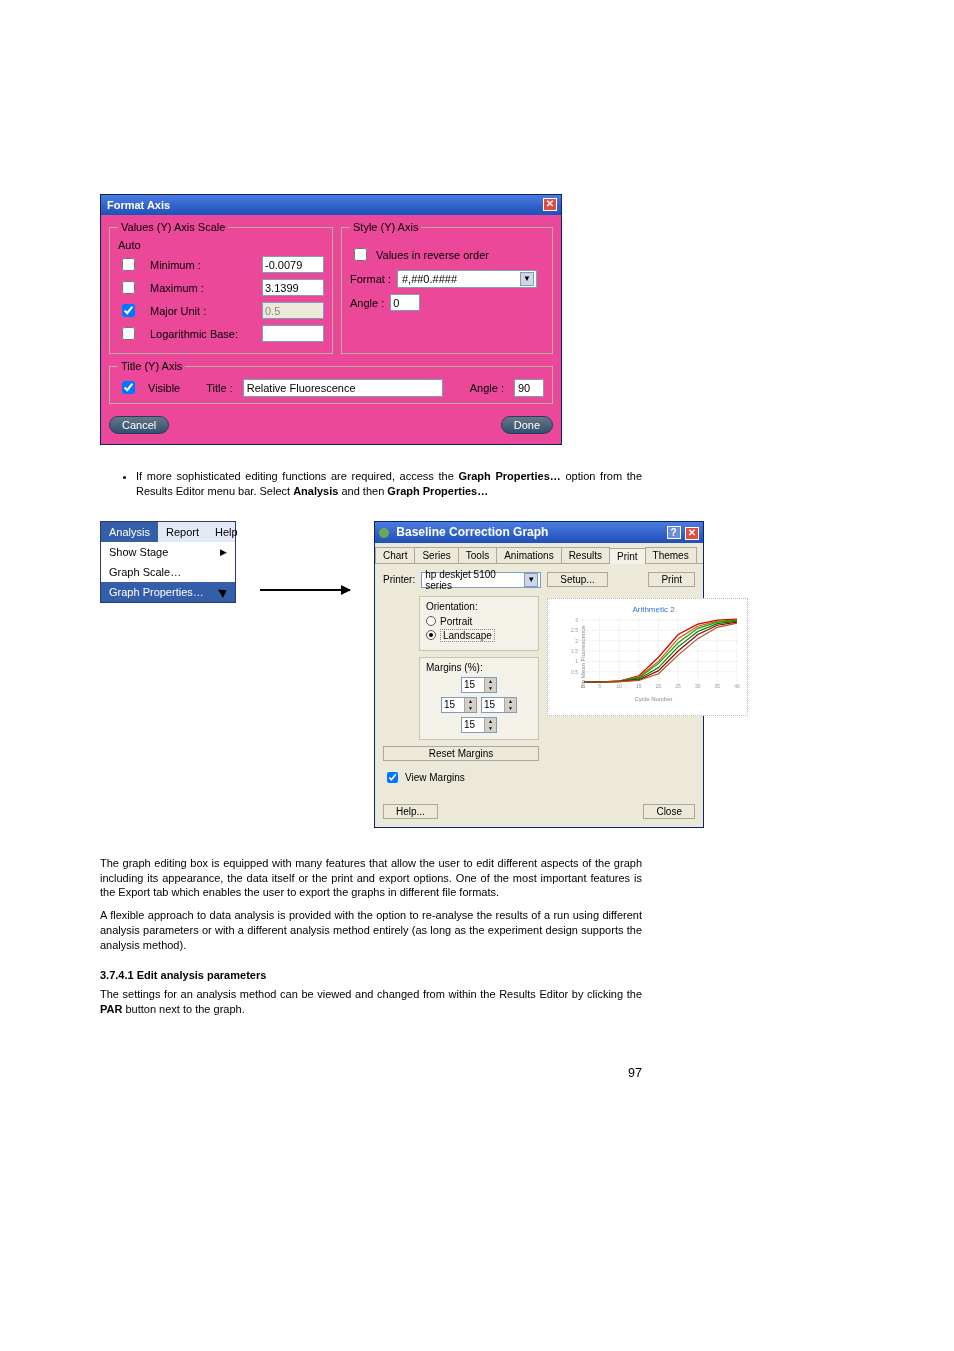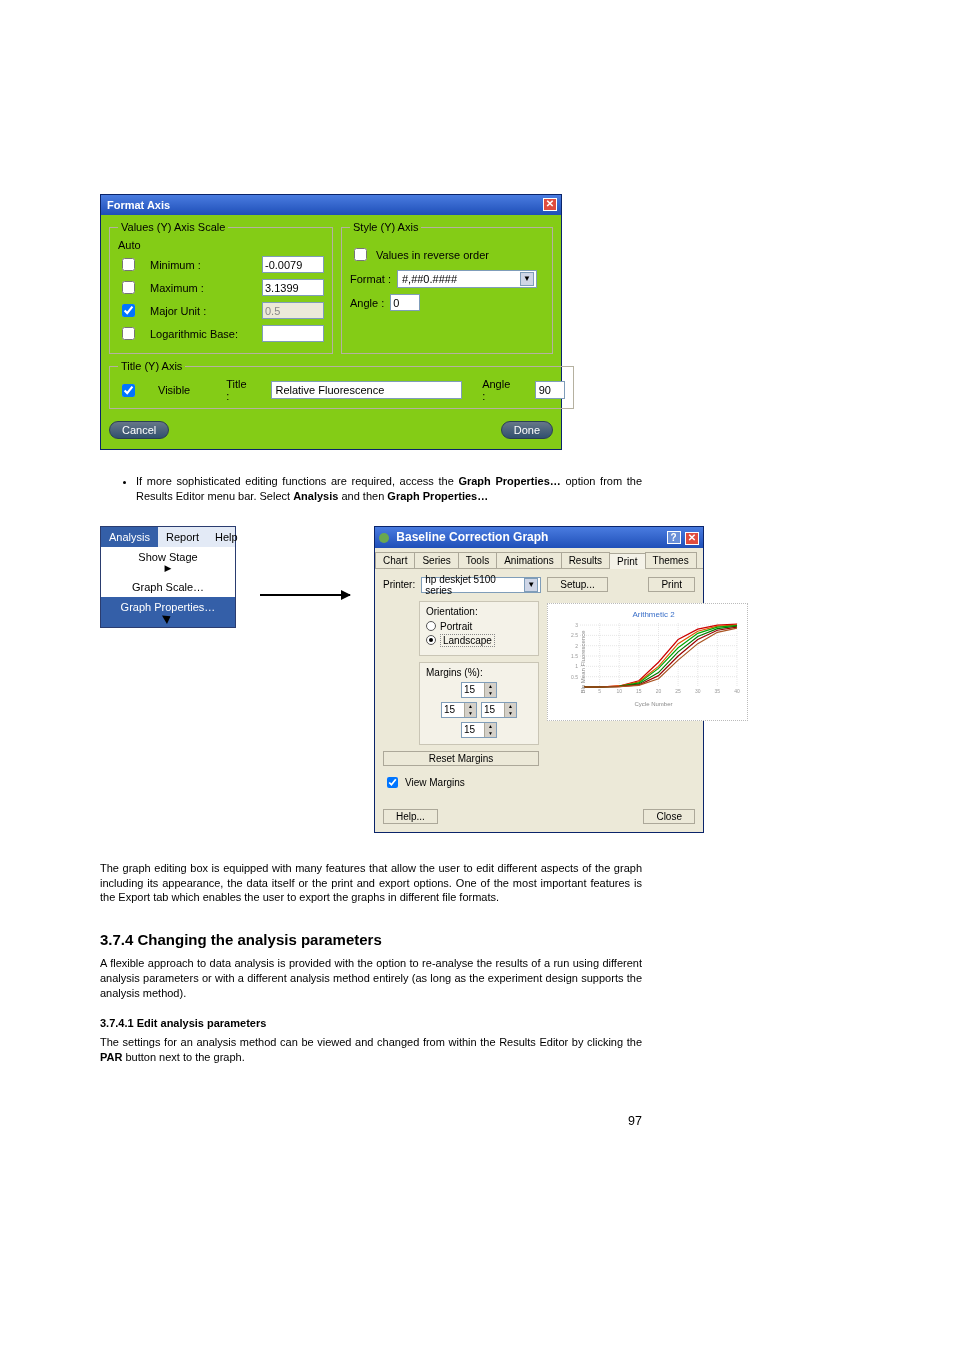--- a/index.html
+++ b/index.html
@@ -41,21 +41,21 @@
     background: #e04c3e;
     border: 1px solid #fff;
     color: #fff;
     font-size: 10px;
     line-height: 10px;
     text-align: center;
     font-weight: bold;
     cursor: pointer;
   }
   .dialog-body {
-    background: #84cc16;
+    background: #ec4899;
     padding: 6px 8px 10px 8px;
   }
   fieldset {
     border: 1px solid #b5b1a0;
     margin: 0 0 6px 0;
     padding: 6px 8px;
     font-size: 11px;
   }
   legend { padding: 0 3px; }
   .scale-row {
@@ -96,21 +96,21 @@
     width: 14px; height: 14px;
     background: #cfd6e7;
     border: 1px solid #7f9db9;
     text-align: center;
     font-size: 8px;
     line-height: 12px;
   }
   .title-row {
     display: flex;
     align-items: center;
-    gap: 20px;
+    gap: 10px;
   }
   .title-row input.title-field {
     width: 200px;
     height: 18px;
     padding: 0 3px;
     font-size: 11px;
     border: 1px solid #7f9db9;
   }
   .title-row input.angle-field {
     width: 30px; height: 18px; font-size: 11px; padding: 0 3px;
@@ -164,21 +164,20 @@
   .menu-head .mh-item.active {
     background: #345fa8;
     color: #fff;
   }
   .menu-list { }
   .menu-list .mi {
     padding: 4px 8px;
     display: flex;
     justify-content: space-between;
     align-items: center;
-    flex-direction: column;
   }
   .menu-list .mi.selected {
     background: #345fa8;
     color: #fff;
   }
   .submenu-arrow { font-size: 9px; }
   .arrow-long {
     margin-top: 68px;
     width: 90px;
     height: 2px;
@@ -546,21 +545,20 @@
       </div>
       <div class="btn-row-bottom">
         <button class="btn-std">Help...</button>
         <button class="btn-std">Close</button>
       </div>
     </div>
   </div>
 
   <p class="body-text">The graph editing box is equipped with many features that allow the user to edit different aspects of the graph including its appearance, the data itself or the print and export options. One of the most important features is the Export tab which enables the user to export the graphs in different file formats.</p>
 
-  <h3 class="sec">3.7.4  Changing the analysis parameters</h3>
   <p class="body-text" style="margin-top:8px">A flexible approach to data analysis is provided with the option to re-analyse the results of a run using different analysis parameters or with a different analysis method entirely (as long as the experiment design supports the analysis method).</p>
 
   <h4 class="subsec">3.7.4.1   Edit analysis parameters</h4>
   <p class="body-text" style="margin-top:6px">
     <span>The settings for an analysis method can be viewed and changed from within the Results Editor by clicking the </span><b>PAR</b><span> button next to the graph.</span>
   </p>
 
   <div class="page-num">97</div>
 
 </div>

